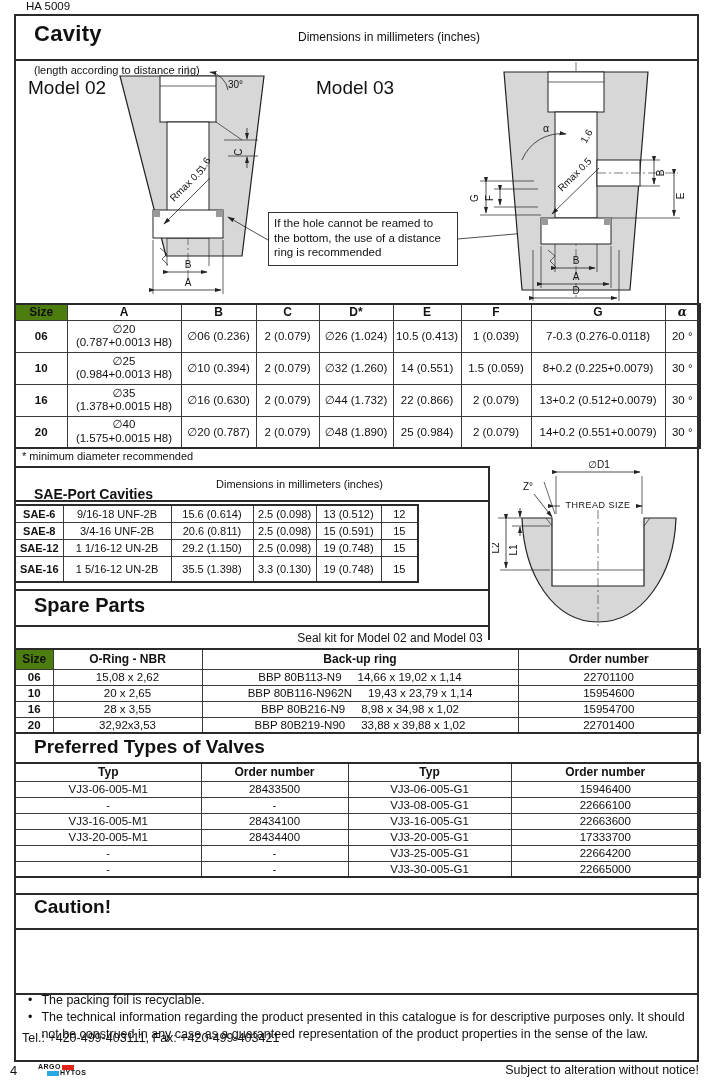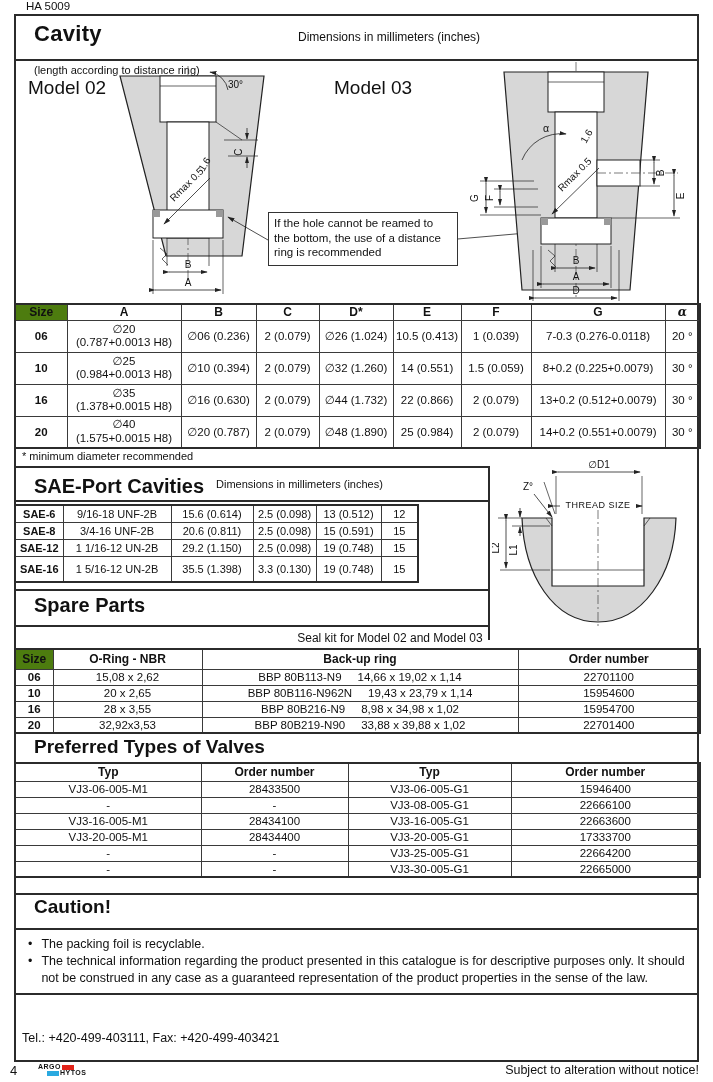--- a/index.html
+++ b/index.html
@@ -20,21 +20,21 @@
   .tbl{position:absolute;border-collapse:collapse;table-layout:fixed;text-align:center;
        font-size:11.5px;color:#111;border:2px solid #2b2b2b}
   .tbl th,.tbl td{border:1px solid #3a3a3a;padding:0 2px;overflow:hidden}
   .tbl th{font-size:12px}
   .gray{background:#4d7c0f}
   .b{font-weight:bold}
   .alpha-h{font-style:italic;font-family:"DejaVu Serif",serif}
   .a-cell div{line-height:13.5px}
   .backup{display:flex;justify-content:center;gap:16px;align-items:center;height:100%}
   .caption{position:absolute;font-size:12px;text-align:center}
-  .bullets{position:absolute;left:28px;top:936px;width:662px;font-size:12.5px;line-height:17px}
+  .bullets{position:absolute;left:28px;top:992px;width:662px;font-size:12.5px;line-height:17px}
   .bullet{display:flex;gap:9px}
   .bullet::before{content:"\2022";flex:0 0 auto}
   .footer-block{position:absolute;left:22px;top:998px;font-size:12.5px;line-height:16px;white-space:pre-wrap}
   .page-num{position:absolute;left:10px;top:1063px;font-size:13px}
   .alter-note{position:absolute;right:14px;top:1063px;font-size:12.5px}
   .logo{position:absolute;left:38px;top:1064px;font-size:7px;font-weight:bold;letter-spacing:.5px;line-height:6px}
   .logo-row{display:flex;align-items:center;gap:1px;height:6px}
   .logo-sq{width:12px;height:5px;display:inline-block}
   svg text{font-family:"Liberation Sans",sans-serif;font-size:10px;fill:#111}
   svg .lbl{font-size:10.5px}
@@ -52,21 +52,21 @@
 
   <div class="doc-code">HA 5009</div>
   <div class="frame"></div>
 
   <div class="title-xl" style="left:34px;top:21px">Cavity</div>
   <div class="units" style="left:298px;top:30px">Dimensions in millimeters (inches)</div>
   <div class="hl" style="left:14px;top:59px;width:683px"></div>
   <div class="small-note" style="left:34px;top:64px">(length according to distance ring)</div>
 
   <div class="model-label" style="left:28px;top:77px">Model 02</div>
-  <div class="model-label" style="left:334px;top:77px">Model 03</div>
+  <div class="model-label" style="left:316px;top:77px">Model 03</div>
 
   <svg class="abs" style="left:14px;top:60px" width="685" height="243" viewBox="0 0 685 243">
     <defs>
       <marker id="ar" viewBox="0 0 10 6" refX="9" refY="3" markerWidth="9" markerHeight="6" orient="auto">
         <path d="M0,0 L10,3 L0,6 Z" fill="#222"></path>
       </marker>
     </defs>
 
     <g>
       <path class="body-fill" d="M106,16 L250,16 L228,196 L152,196 Z"></path>
@@ -229,21 +229,21 @@
       <td>25 (0.984)</td>
       <td>2 (0.079)</td>
       <td>14+0.2 (0.551+0.0079)</td>
       <td>30 °</td>
     </tr>
   </tbody>
     </table>
   <div class="small-note" style="left:22px;top:450px">* minimum diameter recommended</div>
 
   <div class="hl" style="left:14px;top:466px;width:476px"></div>
-  <div class="title-lg" style="left:34px;top:475px;font-size:20px">SAE-Port Cavities</div>
+  <div class="title-lg" style="left:34px;top:486px;font-size:14px">SAE-Port Cavities</div>
   <div class="units" style="left:216px;top:478px;font-size:11px">Dimensions in millimeters (inches)</div>
   <div class="hl" style="left:14px;top:500px;width:476px"></div>
   <div class="vl" style="left:488px;top:466px;height:174px"></div>
 
   <table class="tbl" style="left:14px;top:504px;width:403px;font-size:11px">
     <colgroup>
         <col style="width:48px">
         <col style="width:108px">
         <col style="width:82px">
         <col style="width:63px">

